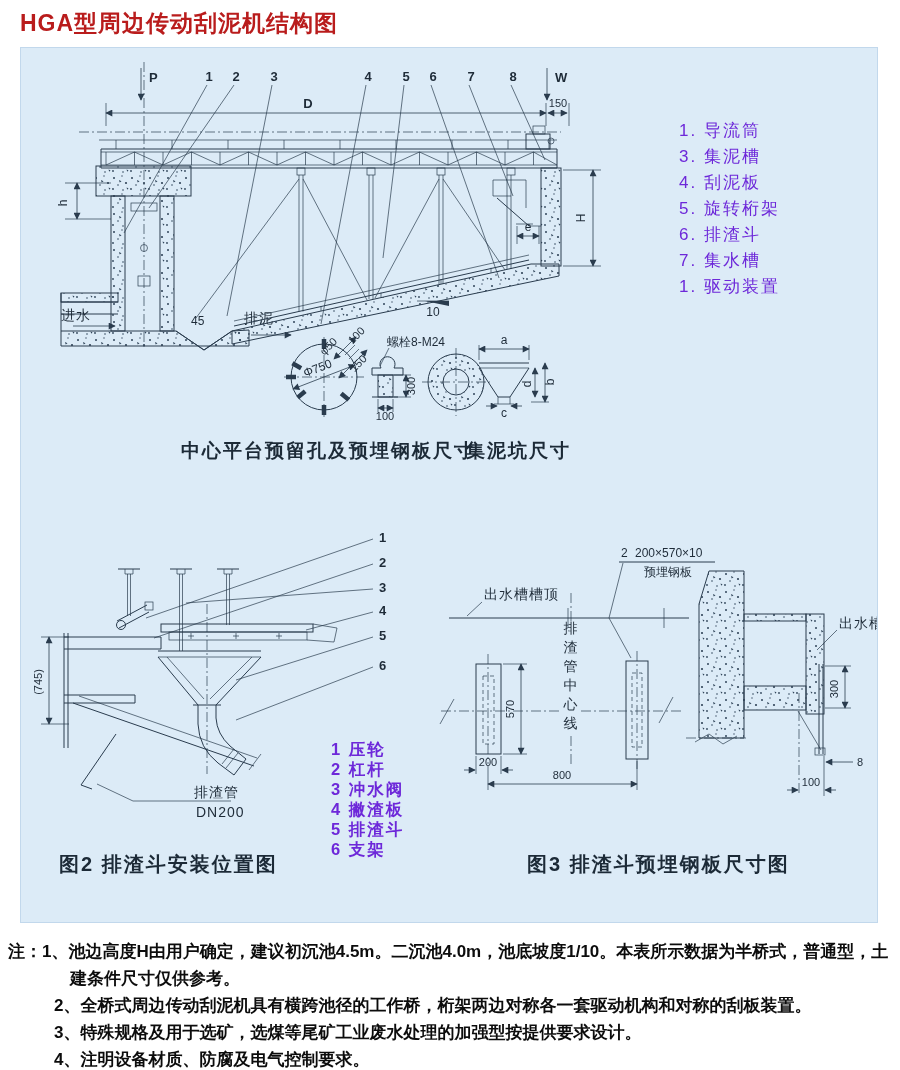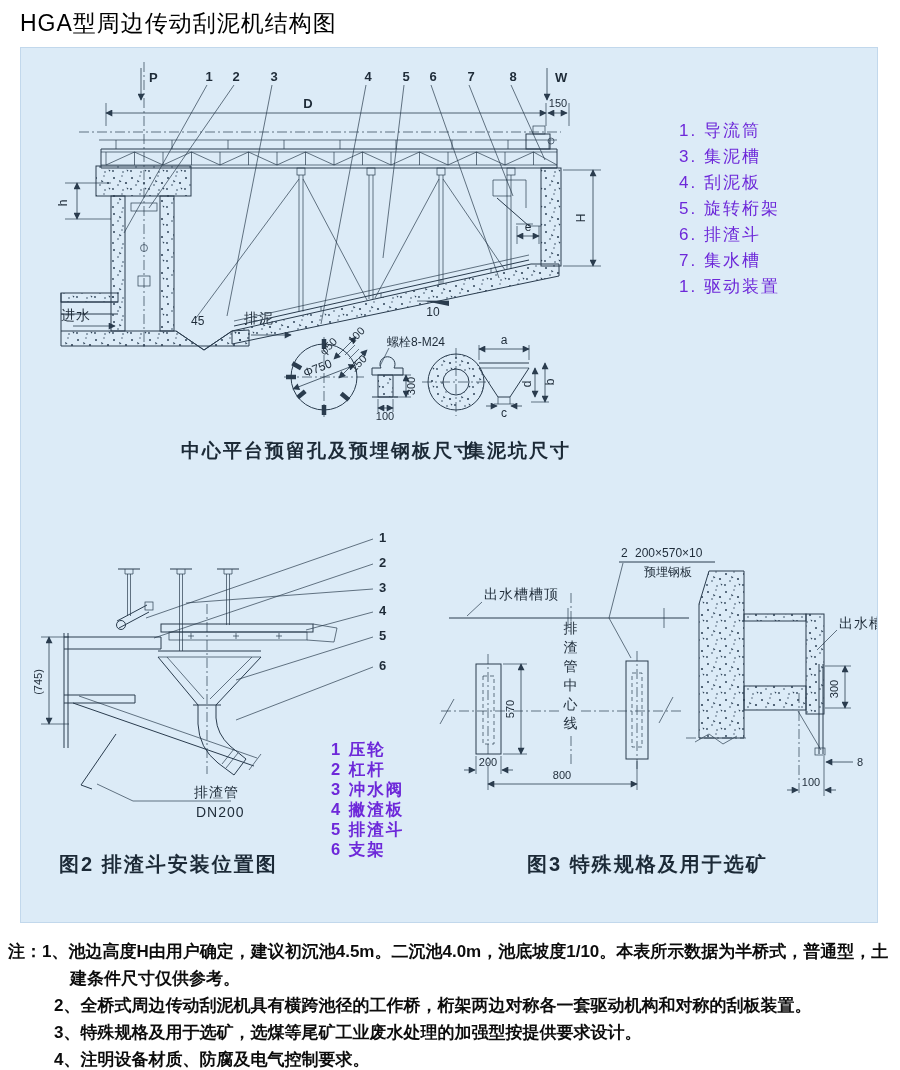--- a/index.html
+++ b/index.html
@@ -1,19 +1,19 @@
 <!DOCTYPE html>
 <html><head>
 <meta charset="utf-8">
 <style>
   html,body{margin:0;padding:0;background:#ffffff;width:900px;height:1070px;
     font-family:"Liberation Sans",sans-serif;position:relative;}
   #page{position:relative;width:900px;height:1070px;overflow:hidden;background:#fff;}
-  #title{position:absolute;left:20px;top:8px;font-size:23px;font-weight:normal;
-    color:#000000;letter-spacing:1px;}
+  #title{position:absolute;left:20px;top:8px;font-size:23px;font-weight:bold;
+    color:#b91c1c;letter-spacing:1px;}
   #panel{position:absolute;left:20px;top:47px;width:858px;height:876px;
     background:#dcebf7;border:1px solid #c2d8ec;box-sizing:border-box;}
   #artwork{position:absolute;left:0;top:0;width:856px;height:874px;}
   .overlay{position:absolute;color:#6d28d9;}
   #parts-list{left:658px;top:70px;font-size:17px;line-height:26px;letter-spacing:2px;font-weight:500;}
   .caption{font-weight:bold;letter-spacing:2px;color:#1c2a37;}
   #caption-platform{left:160px;top:390px;font-size:19px;}
   #caption-pit{left:445px;top:390px;font-size:19px;}
   #fig2-legend{left:310px;top:691px;font-size:16.5px;line-height:20px;letter-spacing:2px;font-weight:700;}
   #fig2-caption{left:38px;top:803px;font-size:20px;}
@@ -403,21 +403,21 @@
     <div class="overlay" id="fig2-legend">
       <div>1 压轮</div>
       <div>2 杠杆</div>
       <div>3 冲水阀</div>
       <div>4 撇渣板</div>
       <div>5 排渣斗</div>
       <div>6 支架</div>
     </div>
 
     <div class="overlay caption" id="fig2-caption">图2 排渣斗安装位置图</div>
-    <div class="overlay caption" id="fig3-caption">图3 特殊规格及用于选矿</div>
+    <div class="overlay caption" id="fig3-caption">图3 排渣斗预埋钢板尺寸图</div>
   </div>
 
   <div id="notes">
     <div class="note-first"><span>注：</span><span>1、池边高度H由用户确定，建议初沉池4.5m。二沉池4.0m，池底坡度1/10。本表所示数据为半桥式，普通型，土建条件尺寸仅供参考。</span></div>
     <div class="note">2、全桥式周边传动刮泥机具有横跨池径的工作桥，桁架两边对称各一套驱动机构和对称的刮板装置。</div>
     <div class="note">3、特殊规格及用于选矿，选煤等尾矿工业废水处理的加强型按提供要求设计。</div>
     <div class="note">4、注明设备材质、防腐及电气控制要求。</div>
   </div>
 </div>
 

